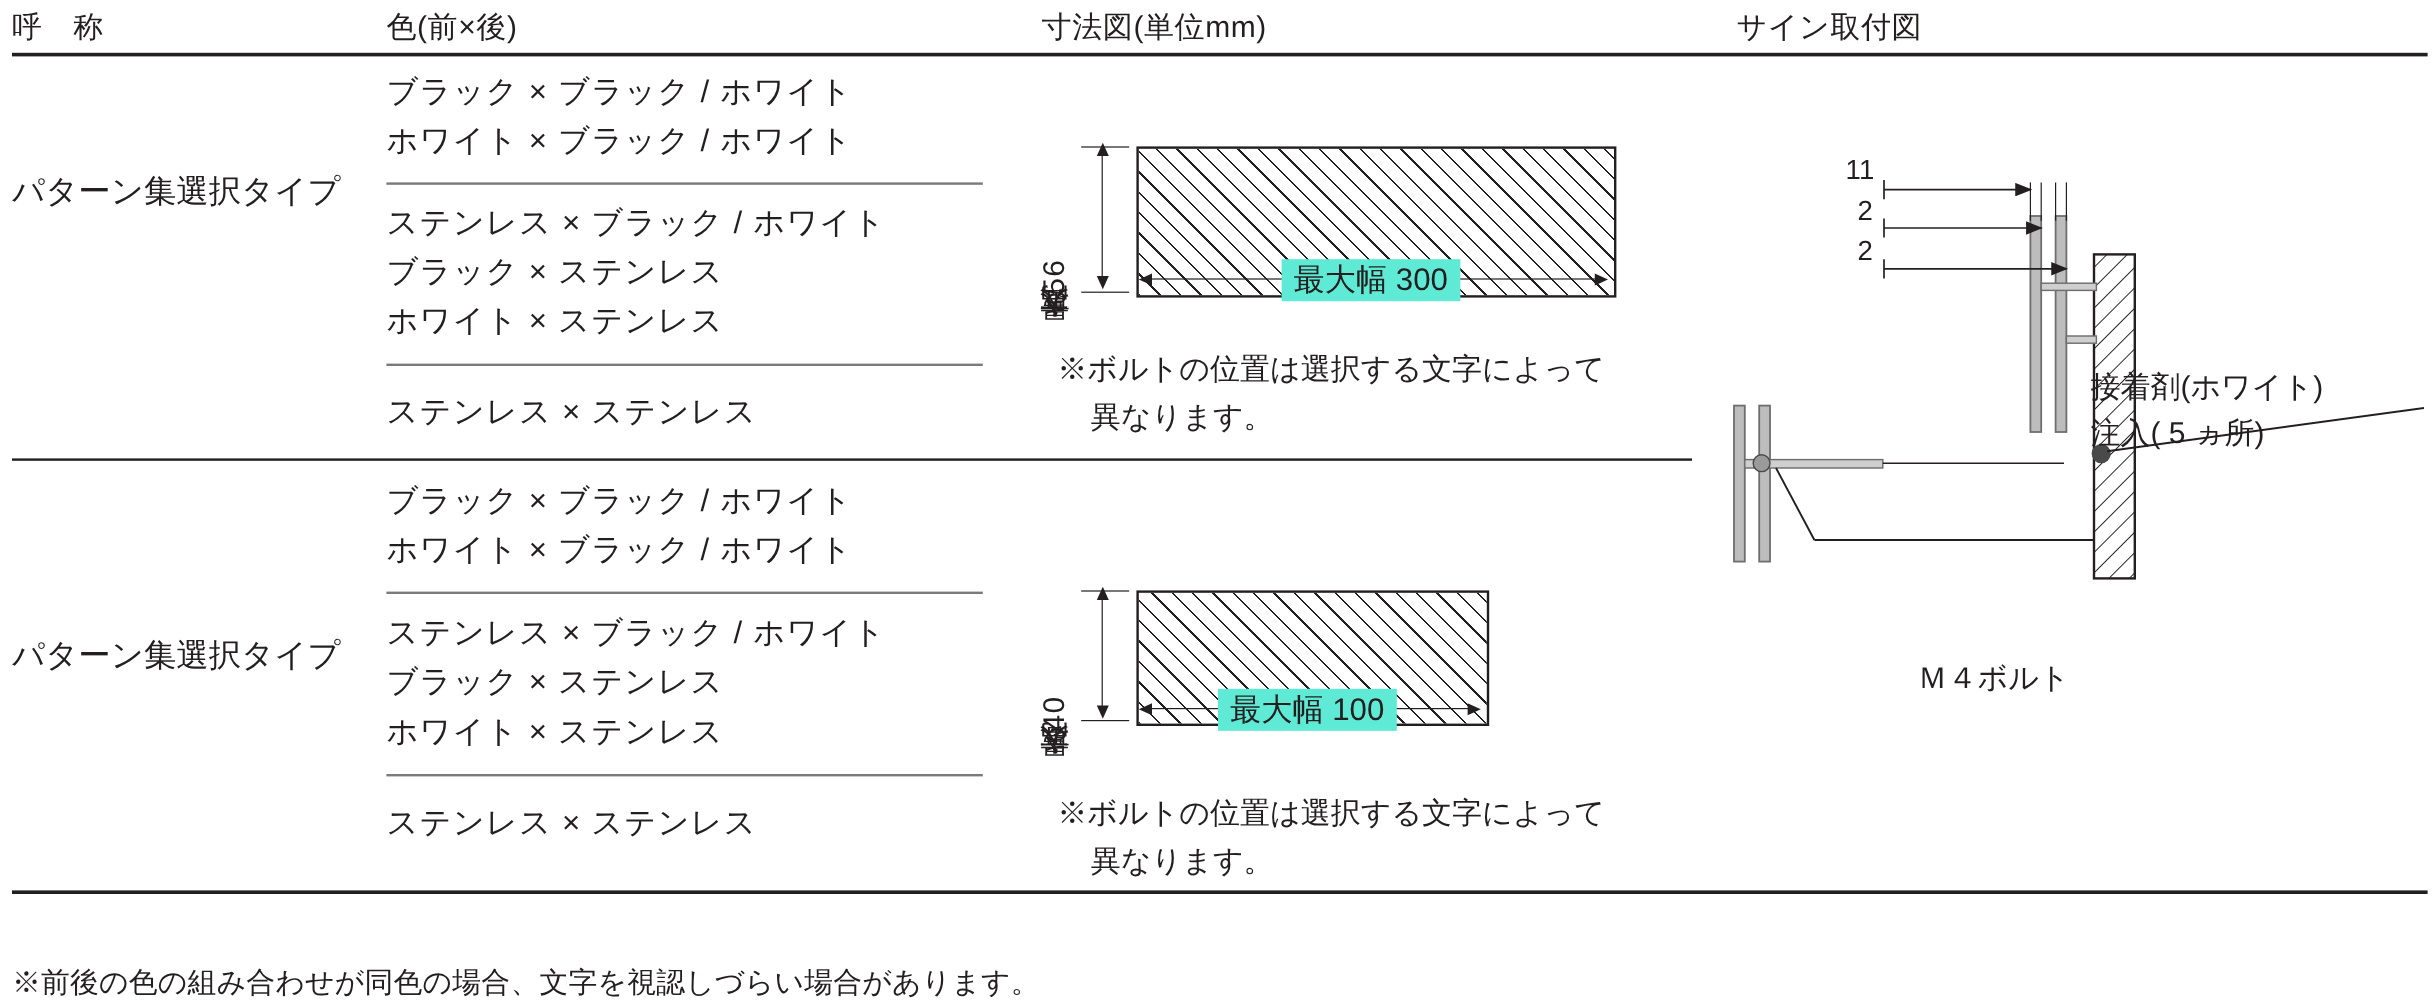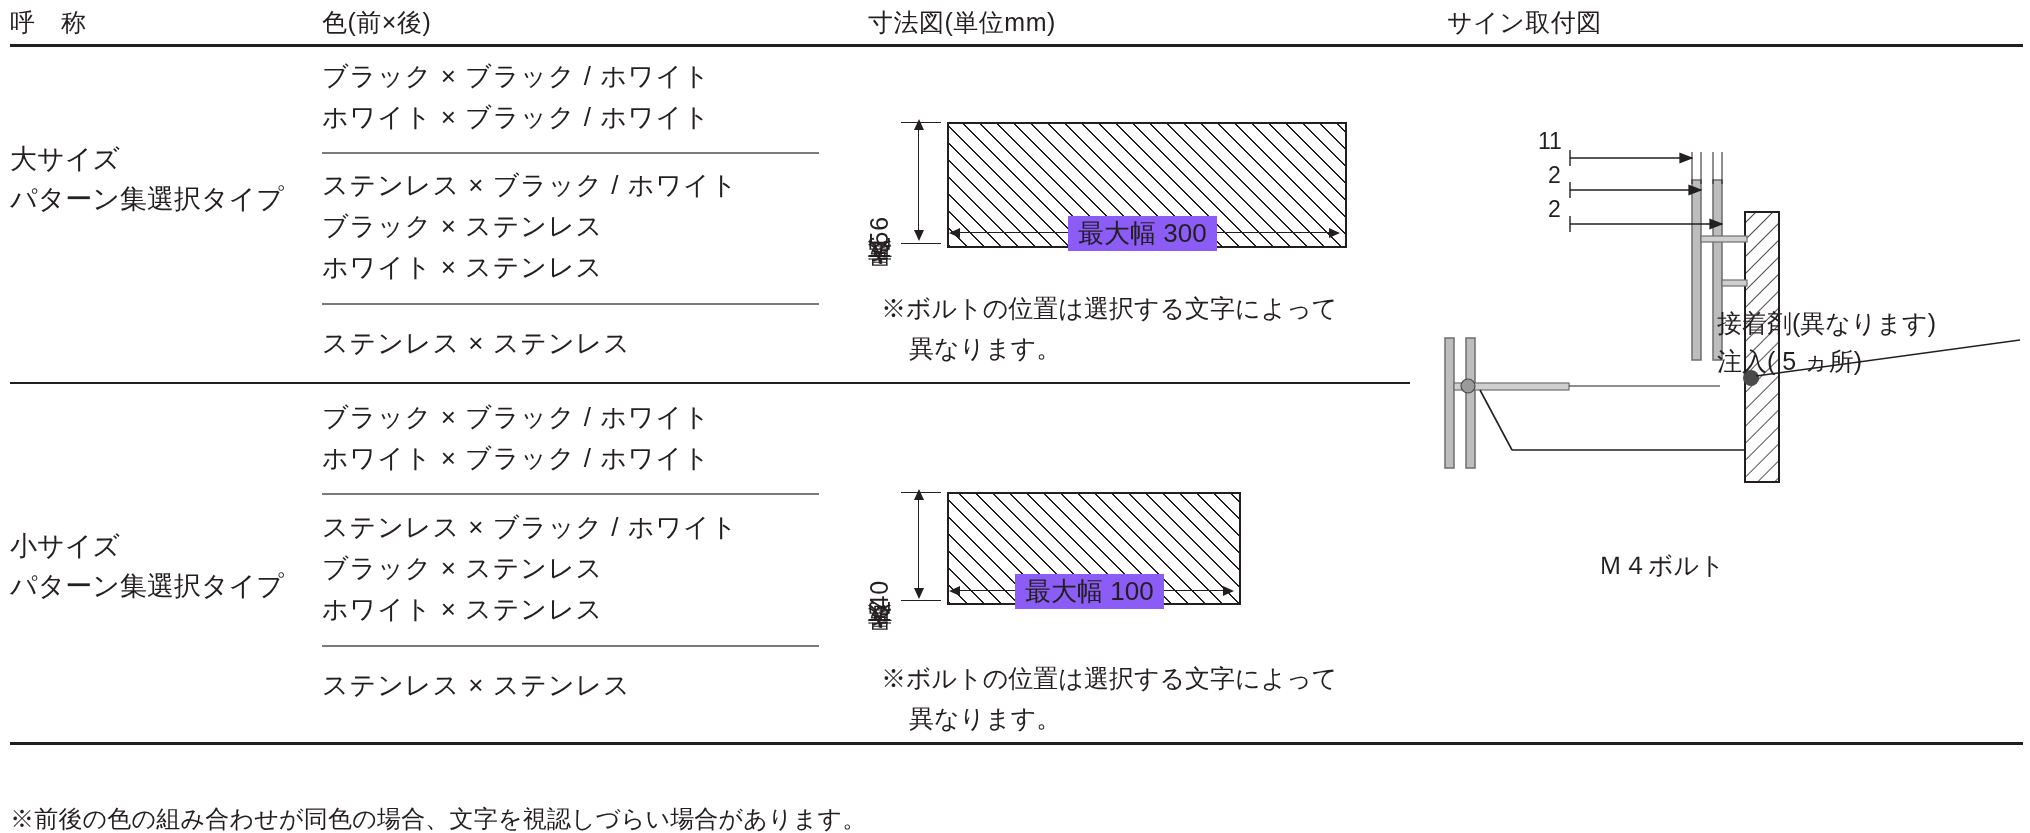--- a/index.html
+++ b/index.html
@@ -87,21 +87,21 @@
     font-size: 25px;
     white-space: nowrap;
     writing-mode: vertical-rl;
     transform: rotate(180deg);
     letter-spacing: 1px;
   }
   .w-label {
     position: absolute;
     font-size: 26px;
     white-space: nowrap;
-    background: #8b5cf6;
+    background: #5eead4;
     padding: 0 10px;
   }
   .ext-line {
     position: absolute;
     background: #231f20;
     height: 1px;
   }
   .dimline {
     position: absolute;
     height: 1px;
@@ -153,21 +153,20 @@
 <div class="page">
 
   <div class="hdr hdr-name">呼　称</div>
   <div class="hdr hdr-color">色(前×後)</div>
   <div class="hdr hdr-dim">寸法図(単位mm)</div>
   <div class="hdr hdr-mount">サイン取付図</div>
 
   <div class="rule rule-thick" style="left:10px; top:44px; width:2013px;"></div>
 
   <div class="size-label" style="top:139px;">
-    <div>大サイズ</div>
     <div>パターン集選択タイプ</div>
   </div>
 
   <div class="color-line" style="top:59px;">ブラック × ブラック / ホワイト</div>
   <div class="color-line" style="top:100px;">ホワイト × ブラック / ホワイト</div>
   <div class="rule rule-light" style="left:322px; top:152px; width:497px;"></div>
 
   <div class="color-line" style="top:168px;">ステンレス × ブラック / ホワイト</div>
   <div class="color-line" style="top:209px;">ブラック × ステンレス</div>
   <div class="color-line" style="top:250px;">ホワイト × ステンレス</div>
@@ -193,21 +192,20 @@
   </div>
 
   <div class="note" style="left:845px; top:288px;">
     <div>※ボルトの位置は選択する文字によって</div>
     <div style="padding-left:28px;">異なります。</div>
   </div>
 
   <div class="rule rule-thin" style="left:10px; top:382px; width:1400px;"></div>
 
   <div class="size-label" style="top:526px;">
-    <div>小サイズ</div>
     <div>パターン集選択タイプ</div>
   </div>
 
   <div class="color-line" style="top:400px;">ブラック × ブラック / ホワイト</div>
   <div class="color-line" style="top:441px;">ホワイト × ブラック / ホワイト</div>
   <div class="rule rule-light" style="left:322px; top:493px; width:497px;"></div>
 
   <div class="color-line" style="top:510px;">ステンレス × ブラック / ホワイト</div>
   <div class="color-line" style="top:551px;">ブラック × ステンレス</div>
   <div class="color-line" style="top:592px;">ホワイト × ステンレス</div>
@@ -282,21 +280,21 @@
     <line x1="336" y1="236" x2="600" y2="200" stroke="#231f20" stroke-width="1.6"></line>
 
     <line x1="149" y1="246" x2="300" y2="246" stroke="#231f20" stroke-width="1.2"></line>
   </svg>
 
   <div class="mini-num" style="left:1538px; top:128px;">11</div>
   <div class="mini-num" style="left:1548px; top:162px;">2</div>
   <div class="mini-num" style="left:1548px; top:196px;">2</div>
 
   <div class="mount-text" style="left:1936px; top:304px; transform:translateX(-100%);">
-    <div>接着剤(異なります)</div>
+    <div>接着剤(ホワイト)</div>
     <div>注入( 5 ヵ所)</div>
   </div>
 
   <div class="mount-text" style="left:1598px; top:546px;">Ｍ４ボルト</div>
 
   <div class="rule rule-thick" style="left:10px; top:742px; width:2013px;"></div>
 
   <div class="footnote" style="left:10px; top:803px;">※前後の色の組み合わせが同色の場合、文字を視認しづらい場合があります。</div>
 
 </div>

